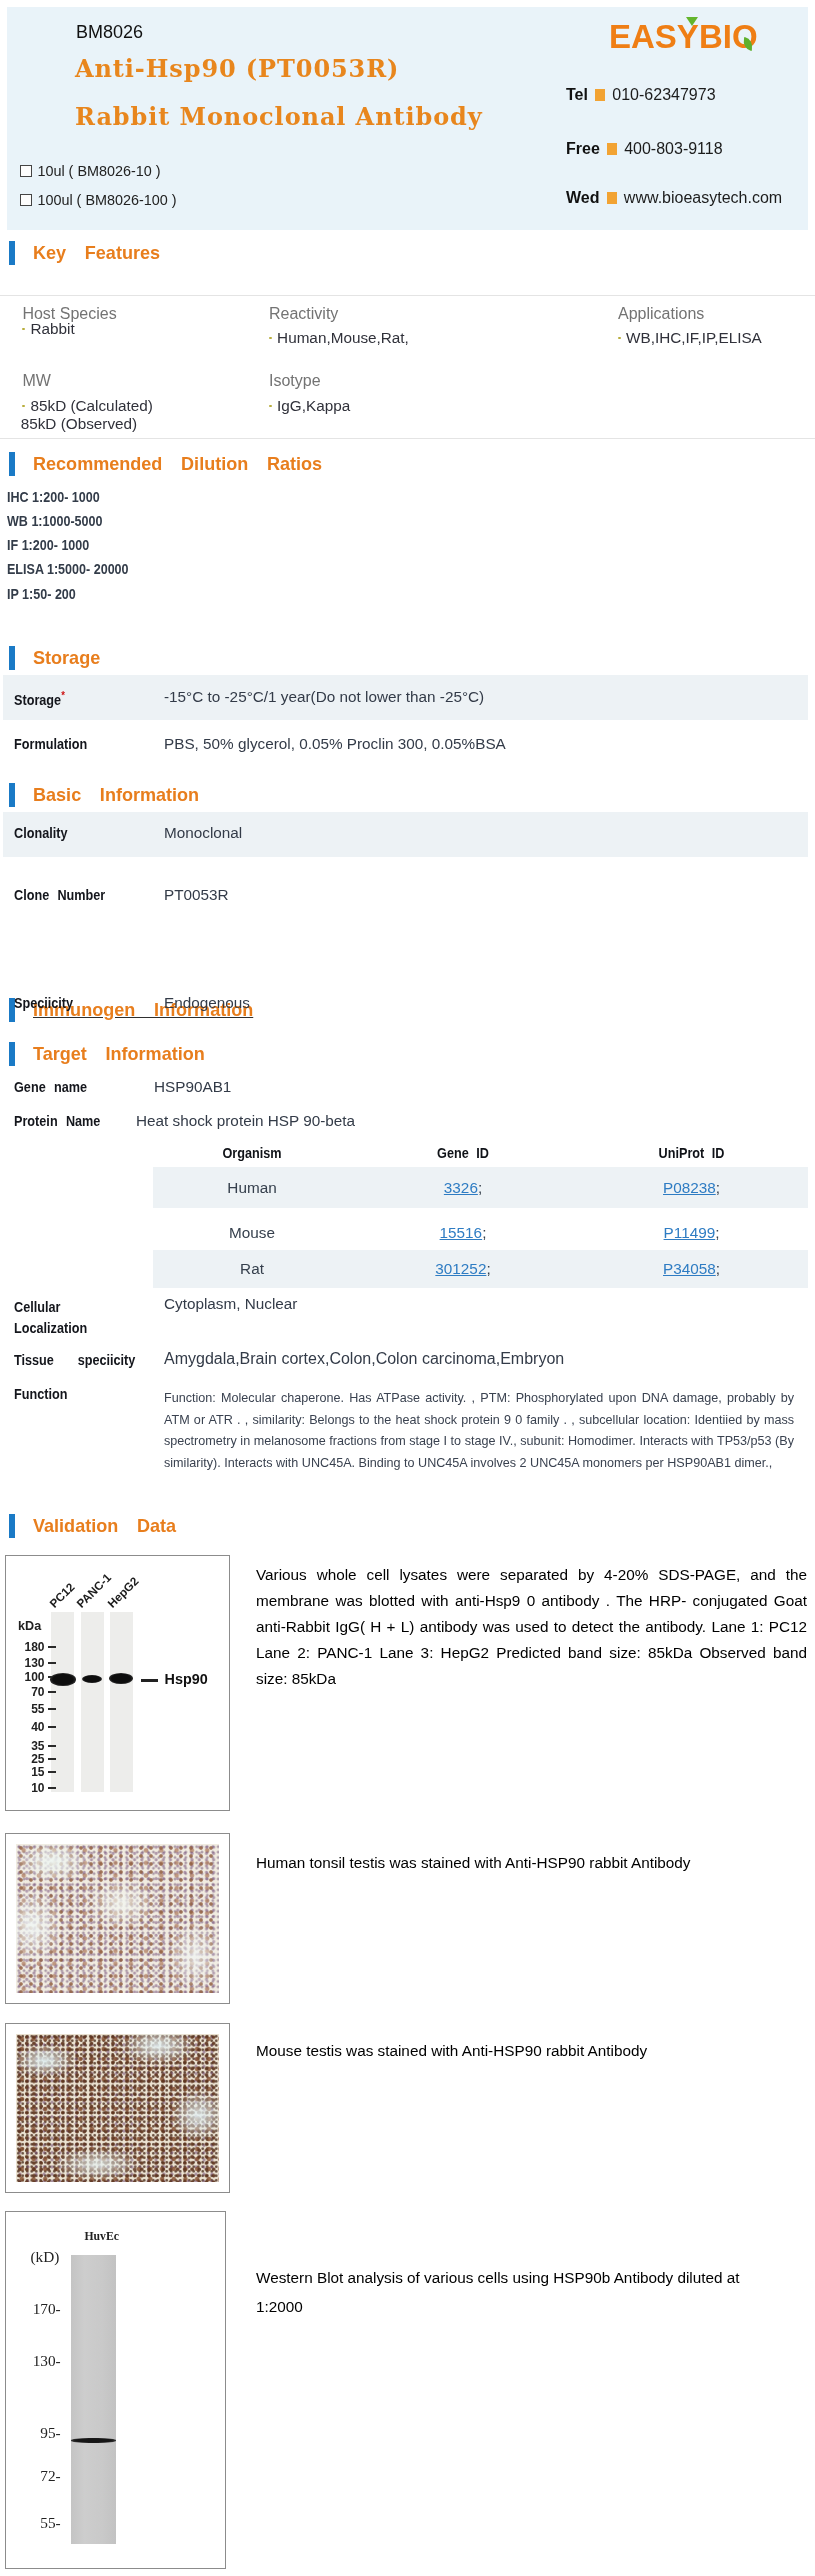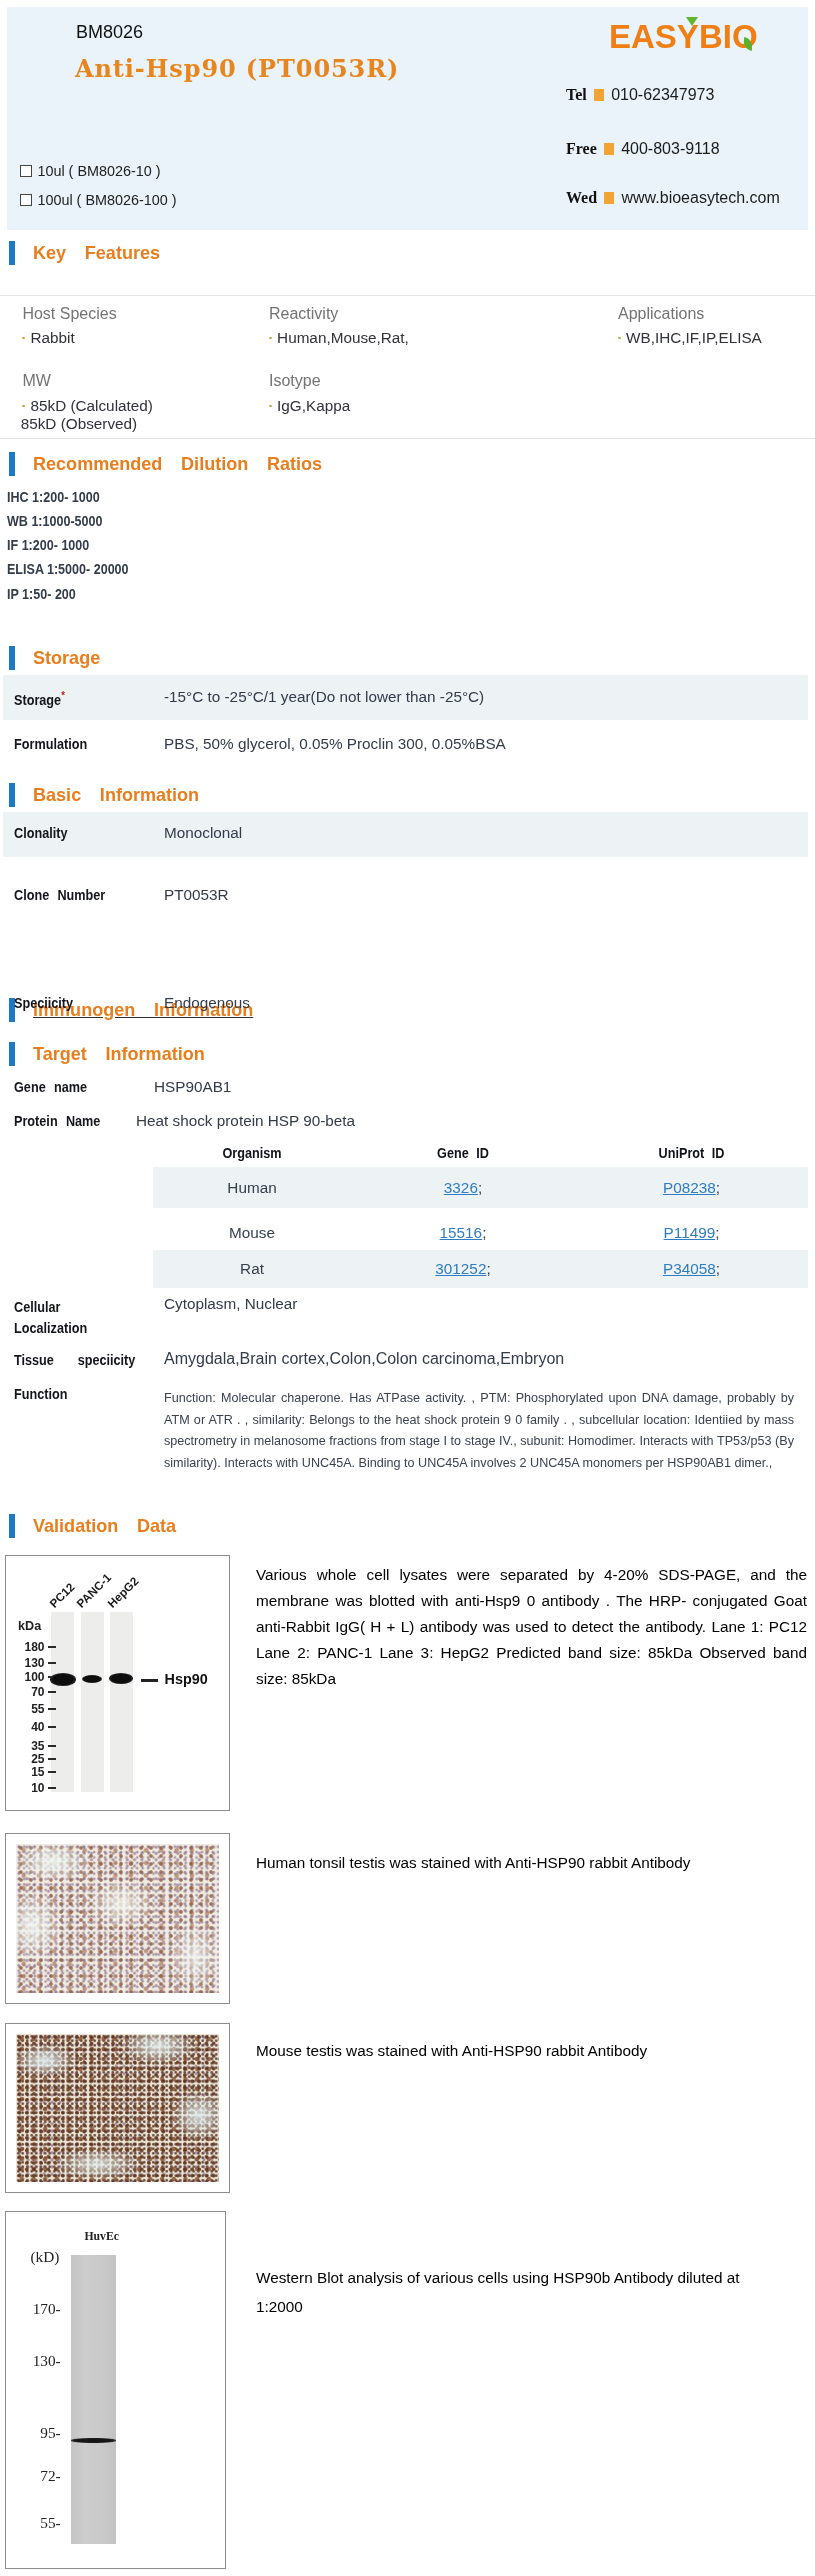--- a/index.html
+++ b/index.html
@@ -19,40 +19,40 @@
   #logo{position:absolute;left:609px;top:18px;font-size:33px;font-weight:800;color:#ef7e15;
         letter-spacing:0px;font-family:"Liberation Sans",sans-serif;}
   #logo .lg{position:relative;display:inline-block;}
   #logo .tri{position:absolute;top:-0.9px;right:0.9px;width:0;height:0;
              border-left:6.3px solid transparent;border-right:6.3px solid transparent;
              border-top:9px solid #63b52d;}
   #logo .leaf{position:absolute;right:4.5px;bottom:6.3px;width:10px;height:11.7px;background:#5eb02c;
               border-radius:0 90% 0 90%;transform:rotate(12deg);}
   .contact{position:absolute;left:566px;display:flex;align-items:center;gap:7.2px;}
   #contact-tel{top:86px;} #contact-free{top:140px;} #contact-wed{top:189px;}
-  .contact .clab{font-family:Liberation Serif, serif;font-weight:bold;font-size:16px;color:#111;}
+  .contact .clab{font-family:Liberation Sans, sans-serif;font-weight:bold;font-size:16px;color:#111;}
   .sq{display:inline-block;width:10px;height:12.6px;background:#f2a333;}
   .contact .cval{font-size:16px;color:#1c1c1c;}
 
   
   .sect{position:absolute;left:9px;display:flex;align-items:center;}
   .bar{width:6.3px;height:24px;background:#1a7ac6;margin-right:18px;}
   .sect .st{font-weight:bold;font-size:19px;color:#e87e1d;word-spacing:14.4px;
             transform:scaleX(.95);transform-origin:left center;display:inline-block;}
   #sect-key{top:241px;} #sect-dil{top:452px;} #sect-storage{top:646px;}
   #sect-basic{top:783px;} #sect-immuno{top:998px;text-decoration:underline;} #sect-target{top:1042px;}
   #sect-valid{top:1514px;}
   .rule{position:absolute;left:0;width:815px;height:0.9px;background:#e4e4e4;}
   #rule1{top:295px;} #rule2{top:438px;}
 
   
   .kf-lbl{position:absolute;font-size:16px;color:#737373;}
   .kf-val{position:absolute;font-size:15.3px;color:#30313a;display:flex;align-items:center;gap:5.4px;}
   .dot{display:inline-block;width:2.7px;height:2.7px;background:#b9ae3e;border-radius:50%;flex:0 0 auto;}
-  #kf-host-l{left:22.4px;top:305px;} #kf-host-v{left:22.4px;top:329px;}
+  #kf-host-l{left:22.4px;top:305px;} #kf-host-v{left:22.4px;top:320px;}
   #kf-react-l{left:269px;top:305px;} #kf-react-v{left:269px;top:329px;}
   #kf-app-l{left:618px;top:305px;} #kf-app-v{left:618px;top:329px;}
   #kf-mw-l{left:22.4px;top:372px;} #kf-mw-v1{left:22.4px;top:397px;} #kf-mw-v2{left:20.7px;top:415px;}
   #kf-iso-l{left:269px;top:372px;} #kf-iso-v{left:269px;top:397px;}
 
   
   .dil{position:absolute;left:7.2px;font-weight:bold;font-size:15.3px;color:#333c49;
        transform:scaleX(.82);transform-origin:left center;letter-spacing:0px;}
   #dil0{top:488px;} #dil1{top:512px;} #dil2{top:536px;} #dil3{top:560px;} #dil4{top:585px;}
 
@@ -156,20 +156,21 @@
             background:radial-gradient(ellipse,#161616 55%,#5a5a5a 92%,transparent 100%);}
 </style>
 </head>
 <body>
 
 <div id="page">
 
   <div id="hdr-bg"></div>
   <div id="catalog">BM8026</div>
   <div id="title1">Anti-Hsp90 (PT0053R)</div>
+  <div id="title2">Rabbit Monoclonal Antibody</div>
 
   <div id="logo">
     <span class="lg">EAS</span><span class="lg"><span>Y</span><span class="tri"></span></span><span class="lg">BI</span><span class="lg"><span>O</span><span class="leaf"></span></span>
   </div>
 
   <div class="contact" id="contact-tel">
     <span class="clab">Tel</span>
     <span class="sq"></span>
     <span class="cval">010-62347973</span>
   </div>

